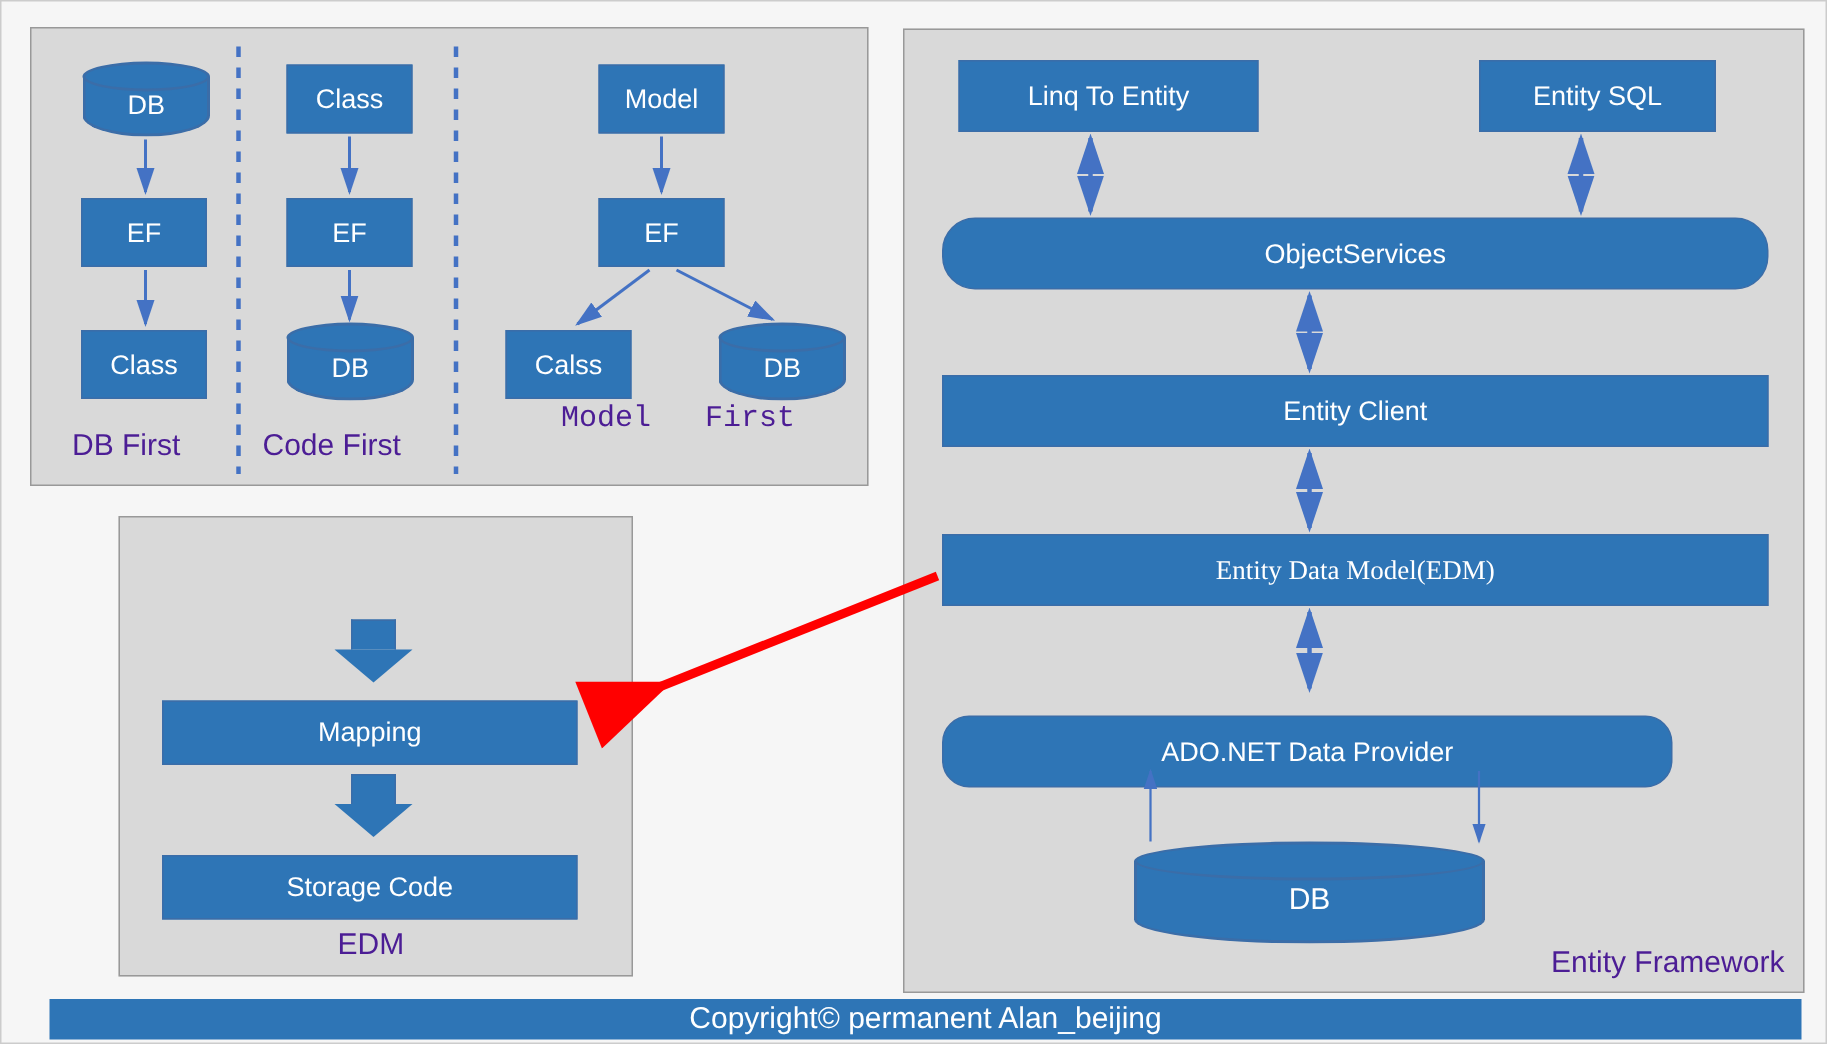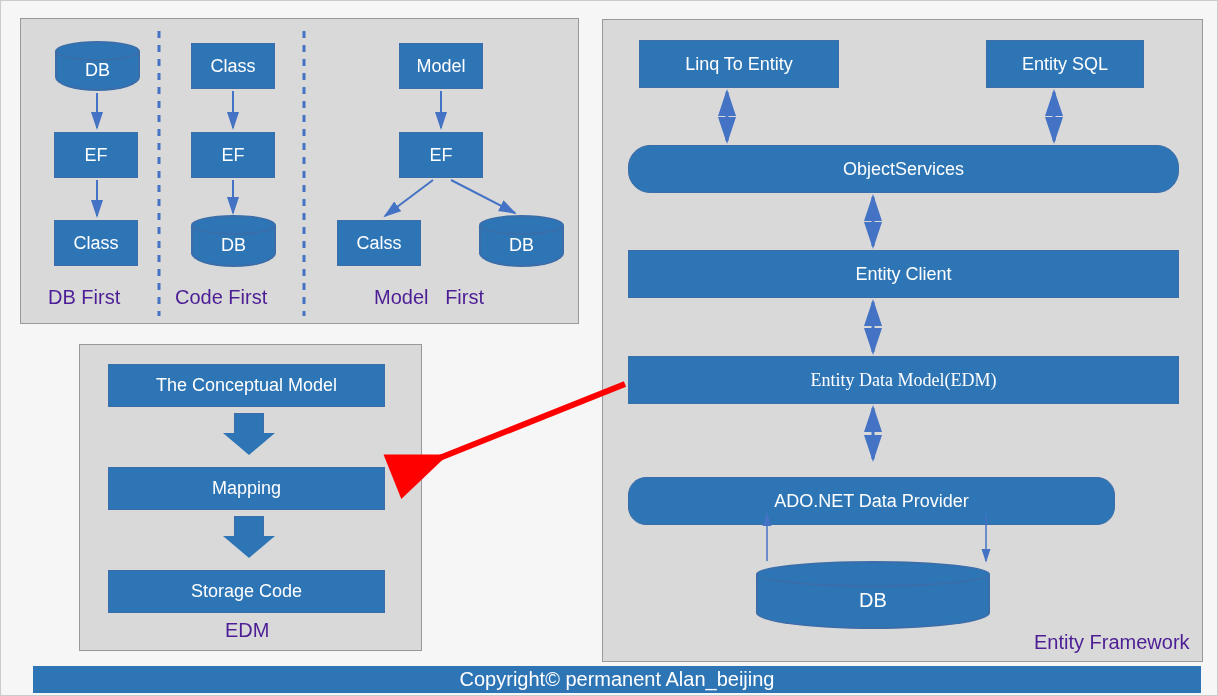--- a/index.html
+++ b/index.html
@@ -124,26 +124,23 @@
   <div class="box" style="left:398px; top:131px; width:84px; height:46px;">
       <span>EF</span>
     </div>
   <div class="box" style="left:336px; top:219px; width:84px; height:46px;">
       <span>Calss</span>
     </div>
   <div class="cyl-top" style="left:478px; top:214px; width:85px; height:20px;"></div>
   <div class="cyl-body" style="left:478px; top:224px; width:85px; height:42px; font-size:18px;">
       <span>DB</span>
     </div>
-  <div class="label" style="left:373px; top:285px; white-space:pre;">Model   First</div>
+  <div class="label" style="left:373px; top:267px; white-space:pre;font-family:Liberation Mono, monospace;">Model   First</div>
 
   <div class="panel" style="left:78px; top:343px; width:343px; height:307px;"></div>
-  <div class="box" style="left:107px; top:363px; width:277px; height:43px;">
-      <span>The Conceptual Model</span>
-    </div>
   <div class="big-arrow" style="left:222px; top:412px;">
       <div class="shaft" style="height:20px;"></div>
       <div class="head"></div>
     </div>
   <div class="box" style="left:107px; top:466px; width:277px; height:43px;">
       <span>Mapping</span>
     </div>
   <div class="big-arrow" style="left:222px; top:515px;">
       <div class="shaft" style="height:20px;"></div>
       <div class="head"></div>

